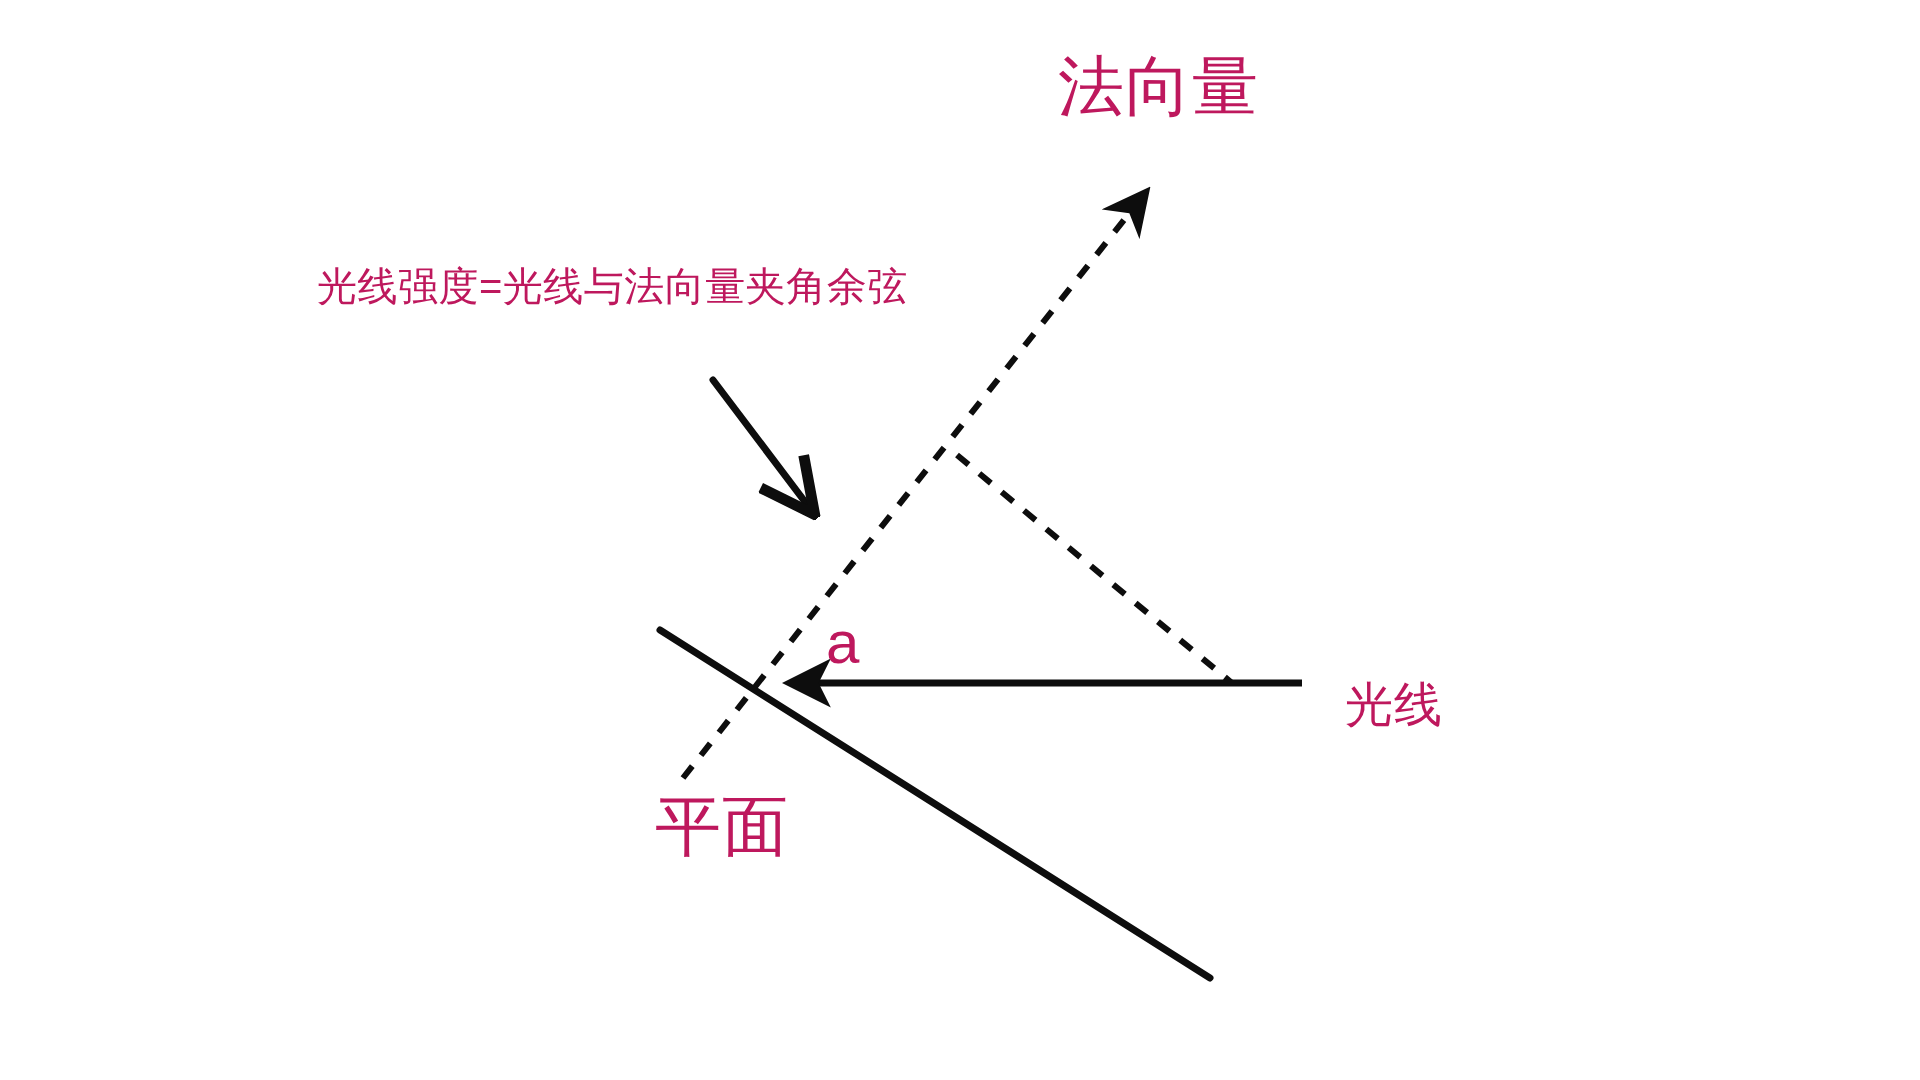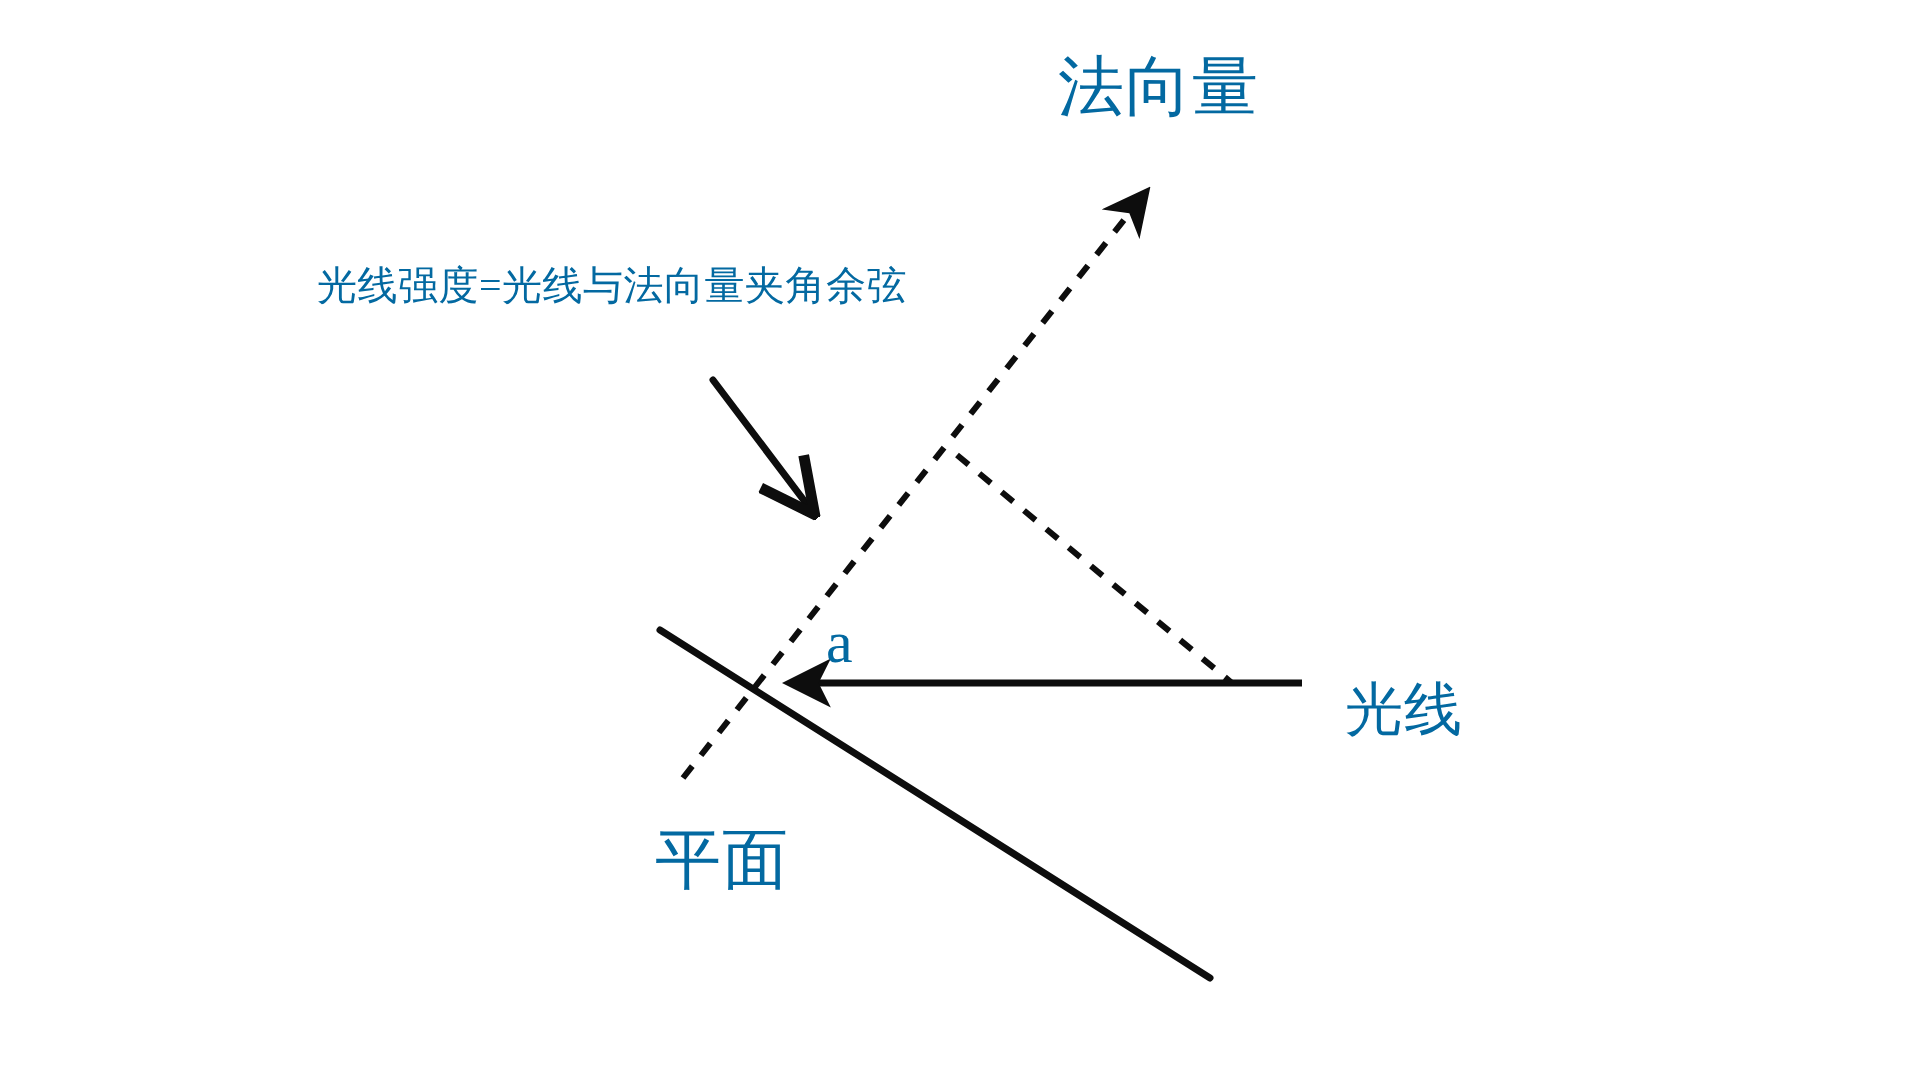--- a/index.html
+++ b/index.html
@@ -24,44 +24,43 @@
     position: absolute;
     left: 0;
     top: 0;
     width: 1920px;
     height: 1080px;
     display: block;
   }
   .dg-label {
     position: absolute;
     white-space: nowrap;
-    color: #0369a1;
-    font-family: Liberation Serif, serif;
+    color: #be185d;
+    font-family: Liberation Sans, sans-serif;
     line-height: 1.05;
     user-select: none;
   }
   .label-normal-vector {
     left: 1058px;
     top: 52px;
     font-size: 66px;
     letter-spacing: 1px;
   }
   .label-light-ray {
     left: 1345px;
     top: 680px;
-    font-size: 58px;
+    font-size: 48px;
     letter-spacing: 1px;
     text-align: center;
   }
   .label-plane {
     left: 655px;
     top: 792px;
     font-size: 66px;
     letter-spacing: 1px;
-    margin-top: 33px;
   }
   .label-formula {
     left: 317px;
     top: 265px;
     font-size: 40px;
     letter-spacing: 0.5px;
   }
   .label-angle {
     left: 826px;
     top: 611px;

